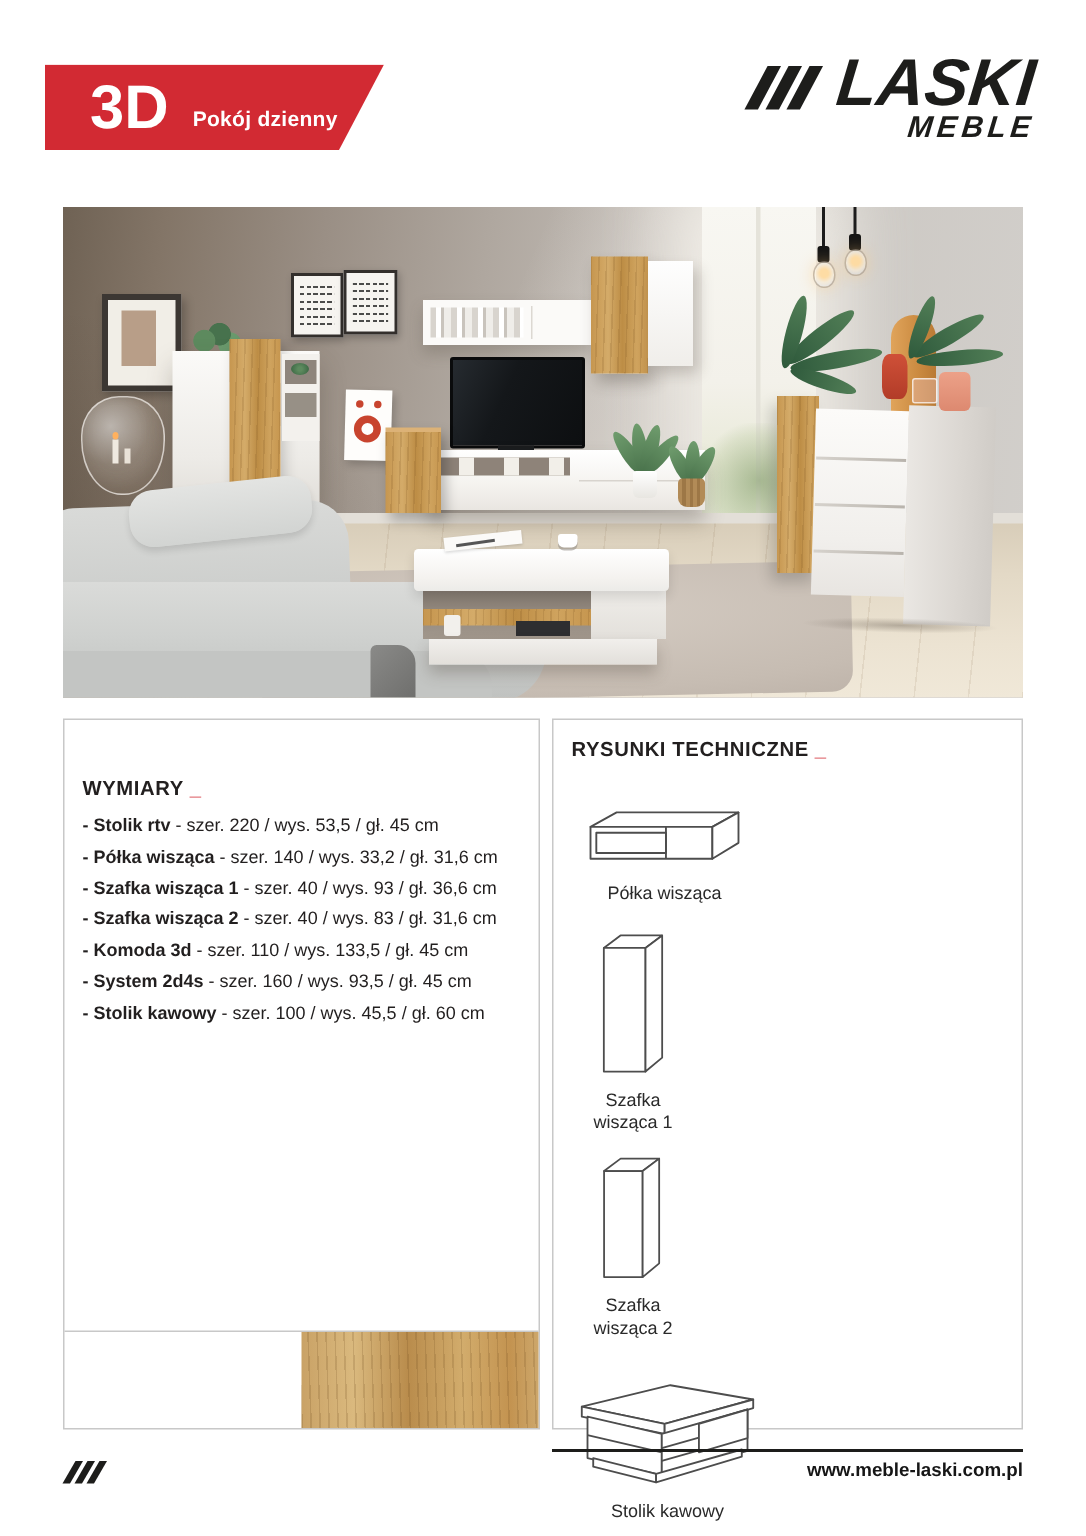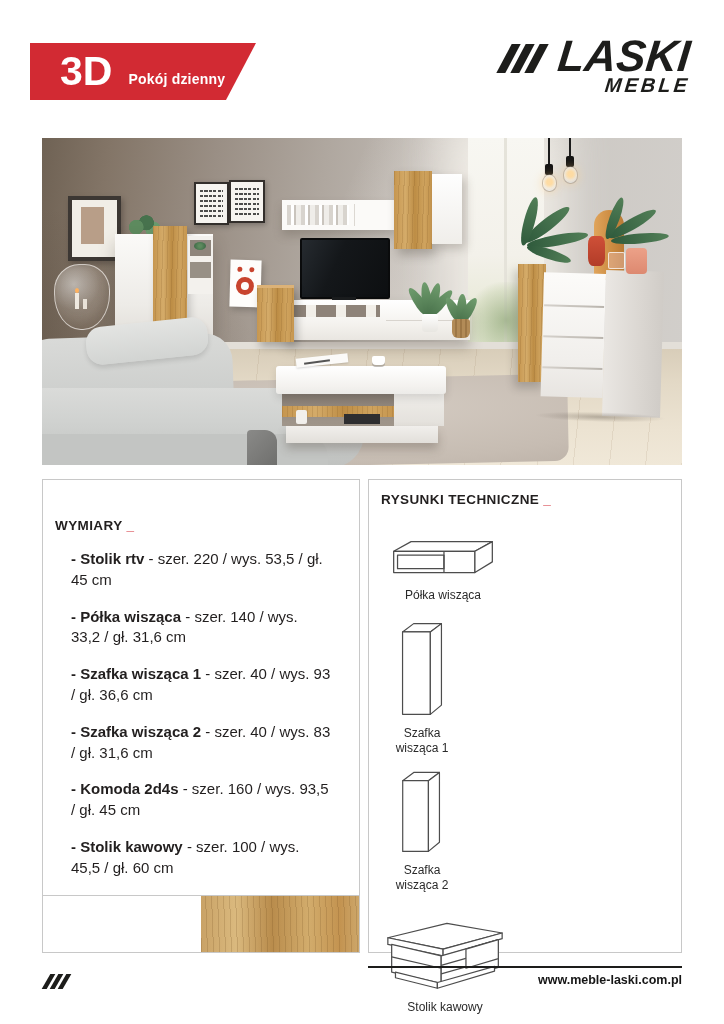--- a/index.html
+++ b/index.html
@@ -138,21 +138,21 @@
   .left-box{left:42px;top:479px;width:318px;height:474px;display:flex;flex-direction:column;}
   .right-box{left:368px;top:479px;width:314px;height:474px;padding:12px 10px 0 12px;}
   .box-pad{padding:14px 12px 0 12px;flex:1;}
   h3{margin:0;font-size:13.5px;font-weight:800;letter-spacing:.4px;color:#221f1f;}
   h3 .u{color:#d22a33;margin-left:4px;font-weight:800;}
   .spec{margin:0;font-size:12.4px;line-height:22px;}
   .spec b{font-weight:700;}
   .specs{margin-top:7px;}
   .mt{margin-top:24px;}
   .dims{margin-top:7px;}
-  .dim{margin:16px;font-size:15px;line-height:20.8px;}
+  .dim{margin:0;font-size:12px;line-height:20.8px;}
   .dim b{font-weight:700;}
   .swatch-row{height:64px;border-top:1px solid #c8c8c8;display:flex;}
   .swatch-empty{flex:1;}
   .swatch-wood{width:158px;background:
       repeating-linear-gradient(88deg,rgba(110,75,30,.20) 0 1px,rgba(0,0,0,0) 1px 6px),
       linear-gradient(90deg,#c9a266,#dab97e 22%,#b98c4c 45%,#d2ac6c 68%,#c39350 88%,#cda76b 100%);}
   
   .trow{display:flex;align-items:flex-start;}
   .trow1{margin-top:6px;}
   .trow2{margin-top:16px;flex-direction:column;}
@@ -308,21 +308,22 @@
 </div>
 
 <section class="ibox left-box">
   <div class="box-pad">
     <h3 class="mt"><span>WYMIARY</span><span class="u">_</span></h3>
     <div class="dims">
       <p class="dim"><b>- Stolik rtv</b> <span>- szer. 220 / wys. 53,5 / gł. 45 cm</span></p>
       <p class="dim"><b>- Półka wisząca</b> <span>- szer. 140 / wys. 33,2 / gł. 31,6 cm</span></p>
       <p class="dim"><b>- Szafka wisząca 1</b> <span>- szer. 40 / wys. 93 / gł. 36,6 cm</span></p>
       <p class="dim"><b>- Szafka wisząca 2</b> <span>- szer. 40 / wys. 83 / gł. 31,6 cm</span></p>
-      <p class="dim"><b>- Komoda 2d4s</b> <span>- szer. 160 / wys. 93,5 / gł. 45 cm</span></p>
+      <p class="dim"><b>- Komoda 3d</b> <span>- szer. 110 / wys. 133,5 / gł. 45 cm</span></p>
+      <p class="dim"><b>- System 2d4s</b> <span>- szer. 160 / wys. 93,5 / gł. 45 cm</span></p>
       <p class="dim"><b>- Stolik kawowy</b> <span>- szer. 100 / wys. 45,5 / gł. 60 cm</span></p>
     </div>
   </div>
   <div class="swatch-row">
     <div class="swatch-empty"></div>
     <div class="swatch-wood"></div>
   </div>
 </section>
 
 <section class="ibox right-box">

